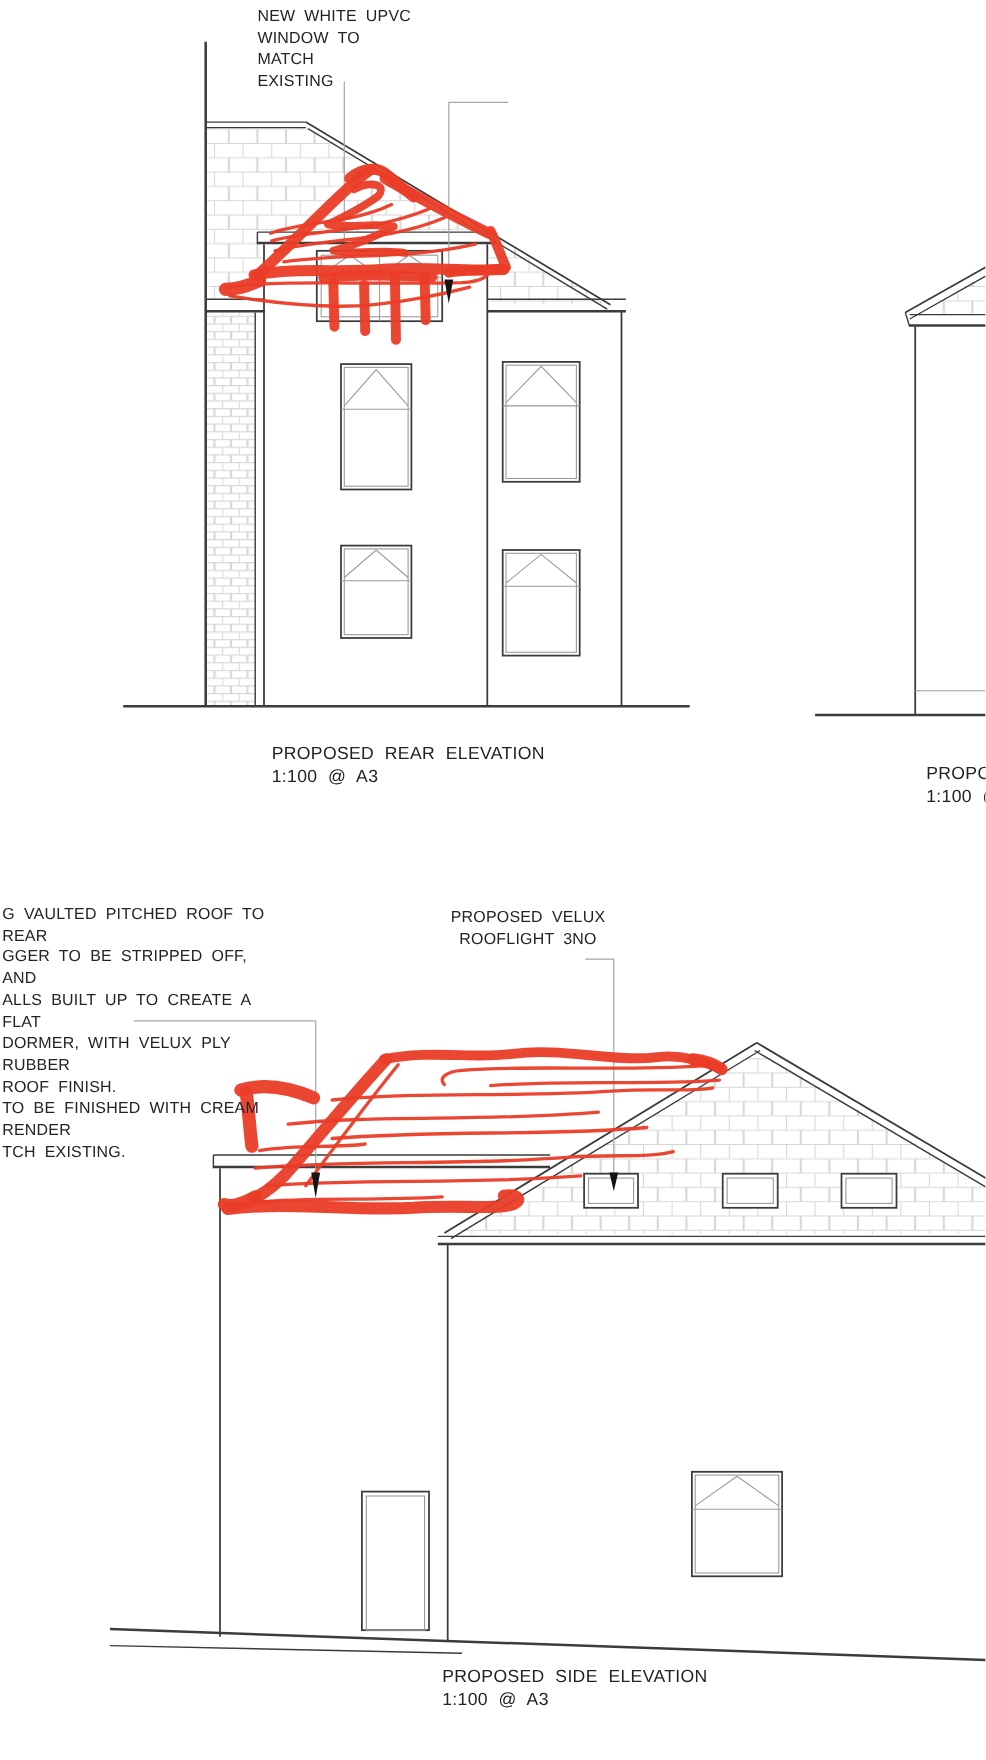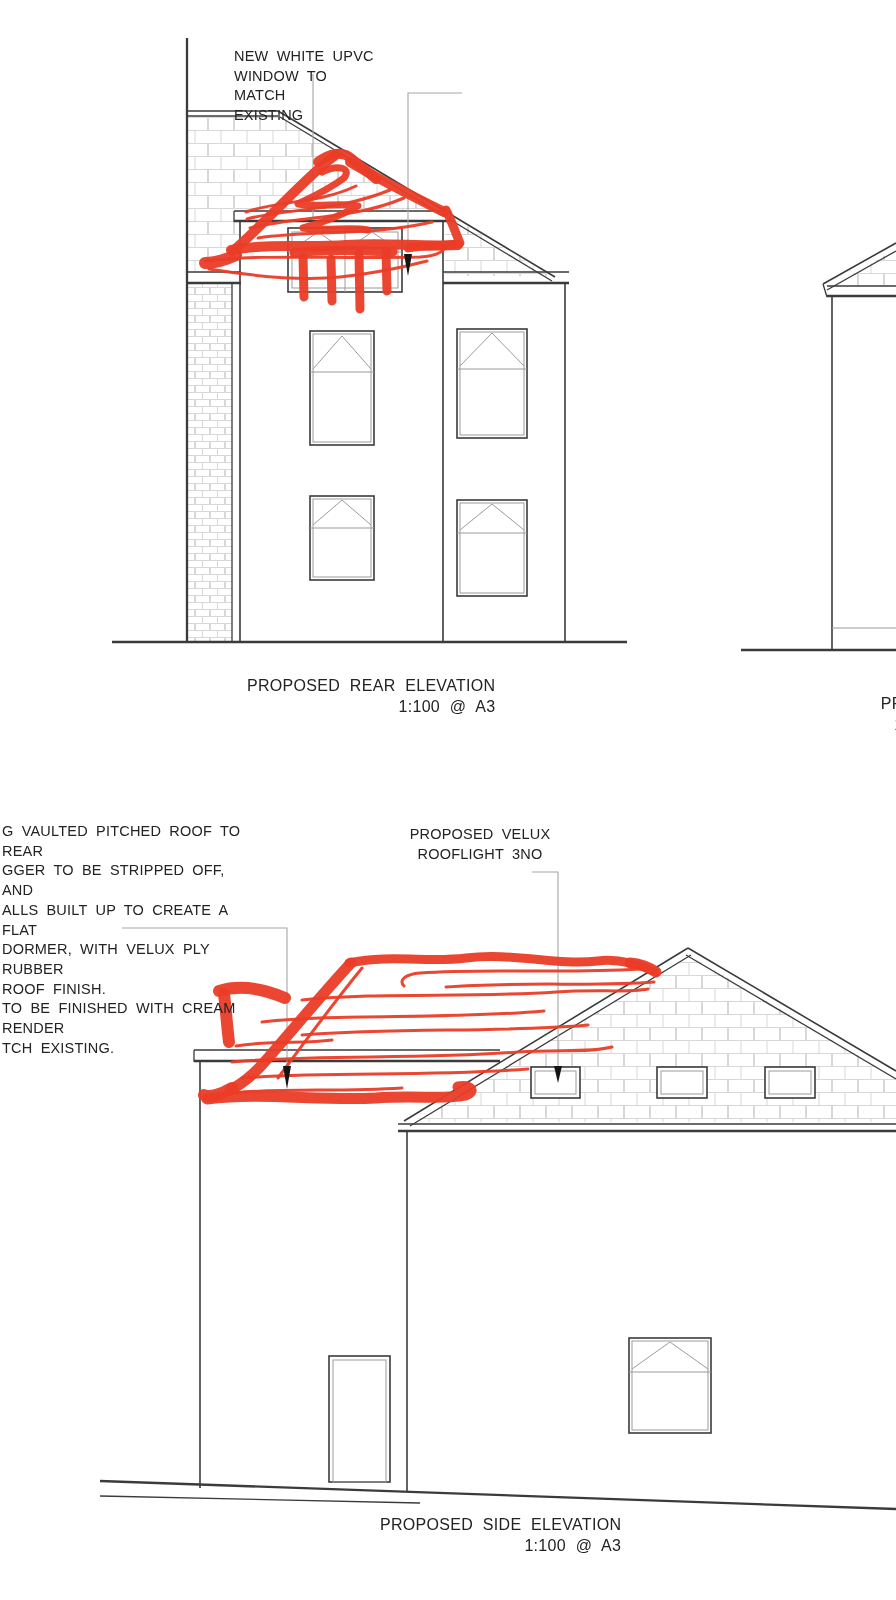--- a/index.html
+++ b/index.html
@@ -17,21 +17,20 @@
   svg.drawing{position:absolute;left:0;top:0;}
   .note{
     position:absolute;color:var(--text-dark);
     font-size:14.5px;line-height:19.7px;letter-spacing:.2px;word-spacing:4px;
     white-space:pre-line;
   }
   .title{
     position:absolute;color:var(--text-dark);
     font-size:16px;line-height:21px;letter-spacing:.3px;word-spacing:5px;
     white-space:pre-line;
-    text-align:right;
   }
   .ln{stroke:var(--line-dark);fill:none;}
   .w1{stroke-width:1.3px;} .w2{stroke-width:2.3px;} .w15{stroke-width:1.6px;}
   .thin-frame{stroke:var(--frame-gray);stroke-width:1px;fill:none;}
   .leader{stroke:var(--leader-gray);stroke-width:1.1px;fill:none;}
   .arrow{fill:#141414;stroke:none;}
   .red{stroke:var(--annotation-red);fill:none;stroke-linecap:round;stroke-linejoin:round;opacity:.95;}
   .patline{stroke:var(--line-light);stroke-width:1px;fill:none;}
   .whitefill{fill:#fff;}
 </style>
@@ -216,35 +215,35 @@
       <path class="red" stroke-width="3" d="M236,1046 C272,1040 304,1044 332,1040"></path>
     </g>
 
     <g>
       <polygon class="arrow" points="404,254 412,254 408,276"></polygon>
       <polygon class="arrow" points="283,1066 291,1066 287,1089"></polygon>
       <polygon class="arrow" points="554,1066 562,1066 558,1083"></polygon>
     </g>
   </svg>
 
-  <div class="note" style="left:234px;top:6px;width:150px;margin-top:41px;">NEW WHITE UPVC
+  <div class="note" style="left:234px;top:6px;width:150px;">NEW WHITE UPVC
 WINDOW TO MATCH
 EXISTING</div>
 
 
   <div class="note" style="left:2px;top:822px;width:260px;">G VAULTED PITCHED ROOF TO REAR
 GGER TO BE STRIPPED OFF, AND
 ALLS BUILT UP TO CREATE A FLAT
 DORMER, WITH VELUX PLY RUBBER
 ROOF FINISH.
 TO BE FINISHED WITH CREAM RENDER
 TCH EXISTING.</div>
 
   <div class="note" style="left:400px;top:825px;width:160px;text-align:center;">PROPOSED VELUX
 ROOFLIGHT 3NO</div>
 
   <div class="title" style="left:247px;top:675px;"><span>PROPOSED REAR ELEVATION</span><br><span>1:100 @ A3</span></div>
 
-  <div class="title" style="left:380px;top:1514px;"><span>PROPOSED SIDE ELEVATION</span><br><span>1:100 @ A3</span></div>
+  <div class="title" style="left:402px;top:1514px;"><span>PROPOSED SIDE ELEVATION</span><br><span>1:100 @ A3</span></div>
 
   <div class="title" style="left:842px;top:693px;width:120px;"><span>PROPOSE</span><br><span>1:100 @</span></div>
 
 </div>
 
 </body></html>

